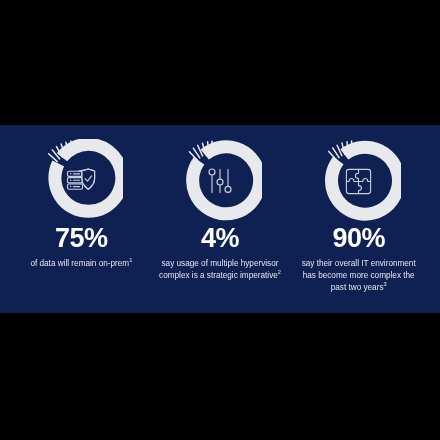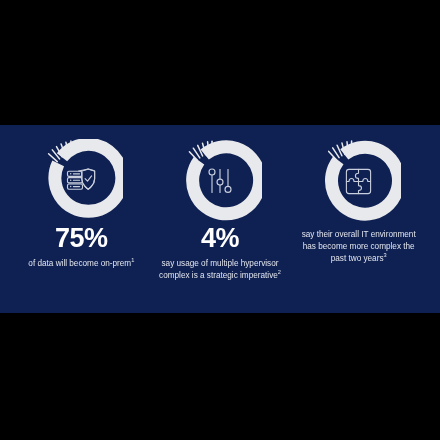--- a/index.html
+++ b/index.html
@@ -97,21 +97,21 @@
                      C 22.2 21.2 15.8 17.2 15.8 11.0 L 15.8 3.9 Z" fill="#0f2153"></path>
             <path d="M 22.2 1.0 C 22.2 1.0 25.6 2.6 28.6 3.0
                      L 28.6 11.0 C 28.6 17.2 22.2 21.2 22.2 21.2
                      C 22.2 21.2 15.8 17.2 15.8 11.0 L 15.8 3.0
                      C 18.8 2.6 22.2 1.0 22.2 1.0 Z"></path>
             <polyline points="19.1,10.6 21.5,13.1 25.6,7.9"></polyline>
           </svg>
         </div>
       </div>
       <div class="pct">75%</div>
-      <div class="caption"><span>of data will become on-prem</span><sup>1</sup></div>
+      <div class="caption"><span>of data will remain on-prem</span><sup>1</sup></div>
     </div>
 
     <div class="stat">
       <div class="ring-wrap">
         <svg class="ring-svg" viewBox="0 0 84 84">
           <g>
             <line x1="19.4" y1="21.2" x2="11.4" y2="12.7" stroke="#e8e9ec" stroke-width="1.5" stroke-linecap="round"></line>
             <line x1="21.8" y1="18.9" x2="15.3" y2="9.2" stroke="#e8e9ec" stroke-width="1.5" stroke-linecap="round"></line>
             <line x1="24.6" y1="17.0" x2="19.7" y2="6.4" stroke="#e8e9ec" stroke-width="1.5" stroke-linecap="round"></line>
             <line x1="27.6" y1="15.5" x2="24.5" y2="4.2" stroke="#e8e9ec" stroke-width="1.5" stroke-linecap="round"></line>
@@ -156,17 +156,18 @@
                      C 10.4 9.3 11.6 10.4 13.5 10.4 L 13.5 13.5
                      L 9.0 13.5 C 9.0 11.6 7.9 10.5 6.5 10.5
                      C 5.1 10.5 4.0 11.6 4.0 13.5 L 1.4 13.5"></path>
             <path d="M 13.5 13.5 L 13.5 17.6 C 15.4 17.6 16.5 18.7 16.5 20.1
                      C 16.5 21.5 15.4 22.6 13.5 22.6 L 13.5 25.6"></path>
             <path d="M 13.5 13.5 L 17.8 13.5 C 17.8 11.6 18.9 10.5 20.3 10.5
                      C 21.7 10.5 22.8 11.6 22.8 13.5 L 25.6 13.5"></path>
           </svg>
         </div>
       </div>
+      <div class="pct">90%</div>
       <div class="caption"><span>say their overall IT environment has become more complex the past two years</span><sup>3</sup></div>
     </div>
 
   </div>
 </div>
 
 </body></html>

